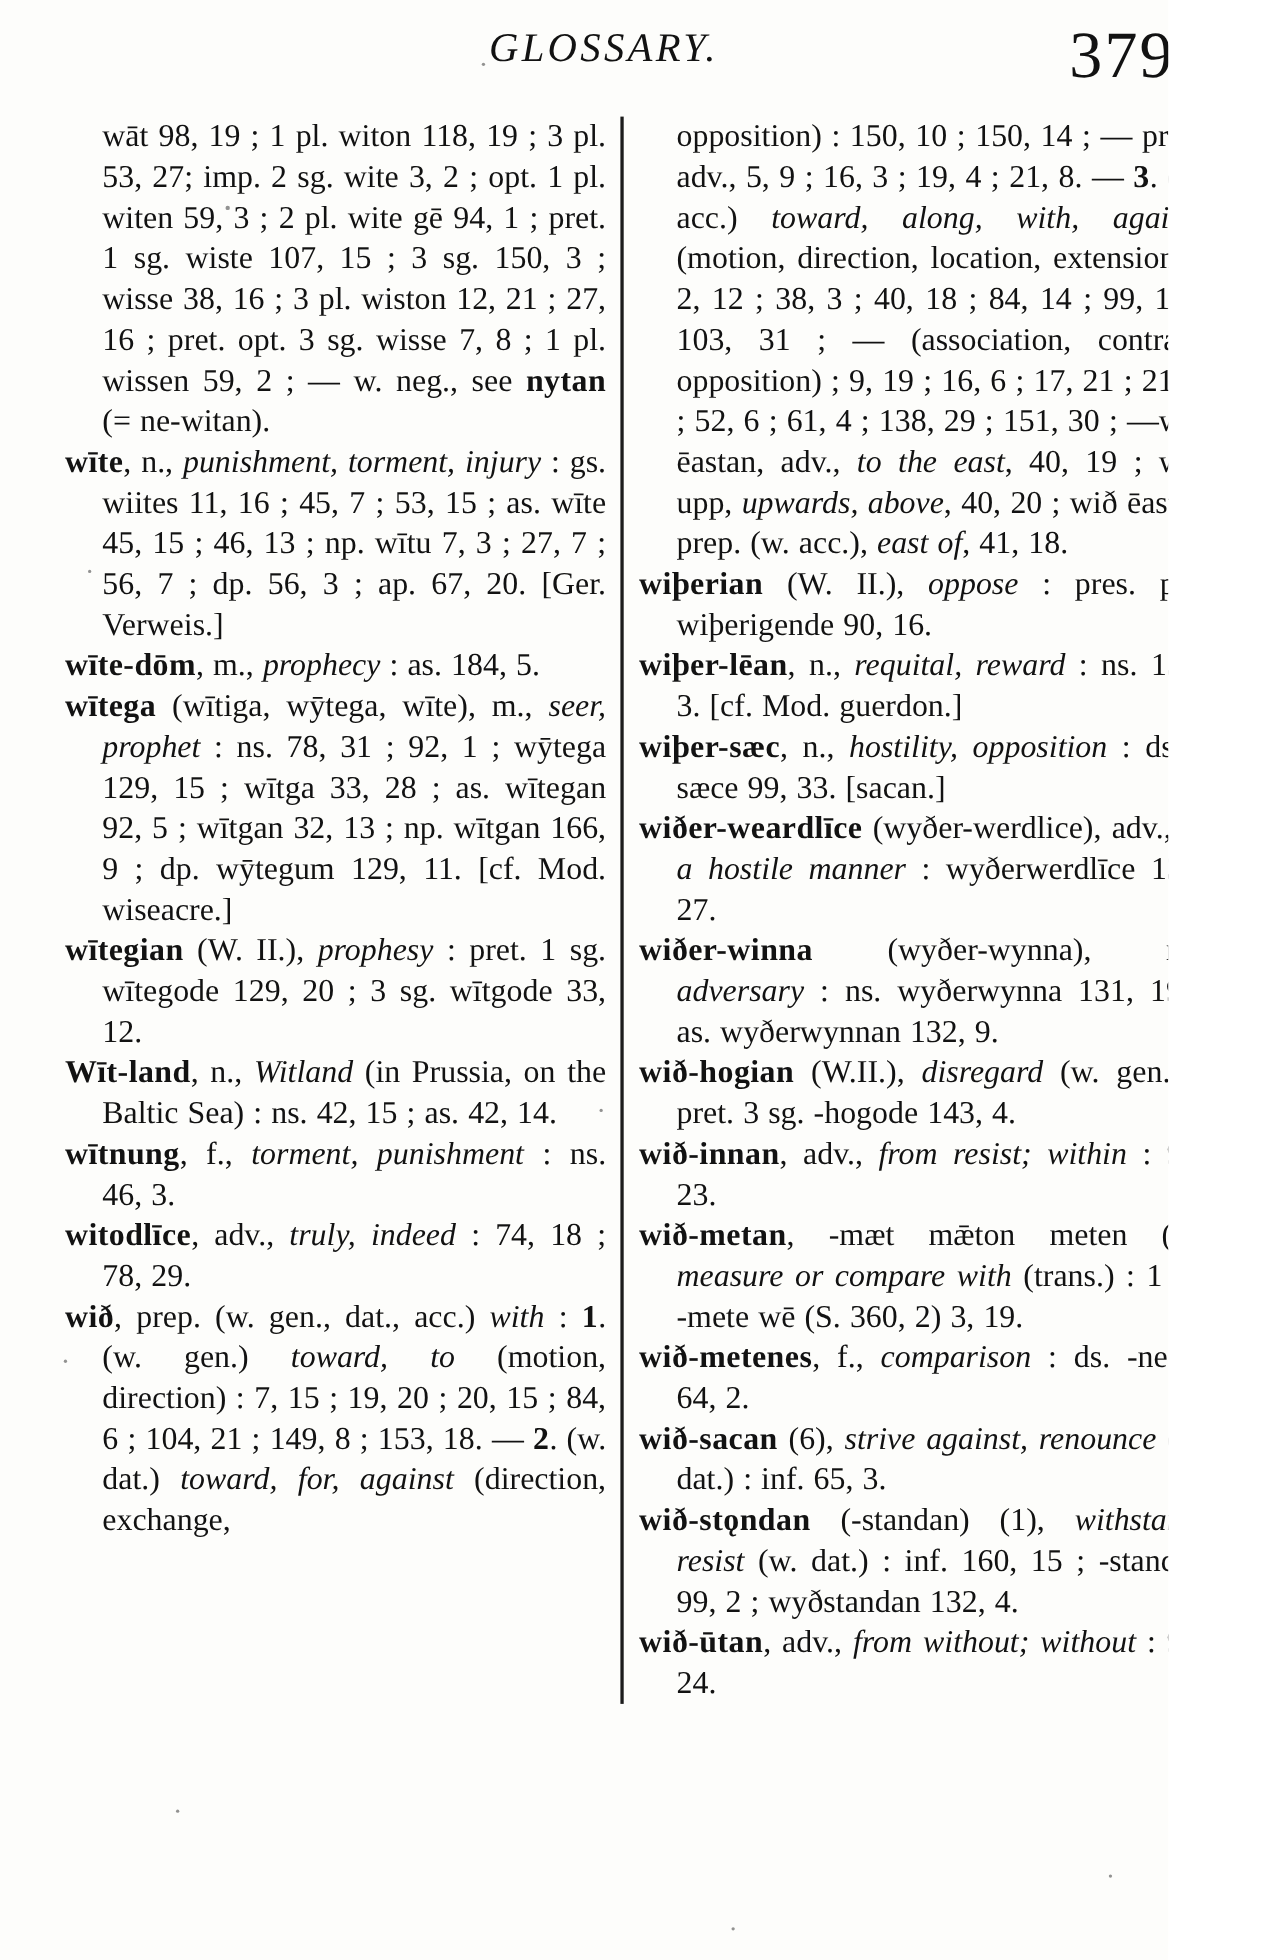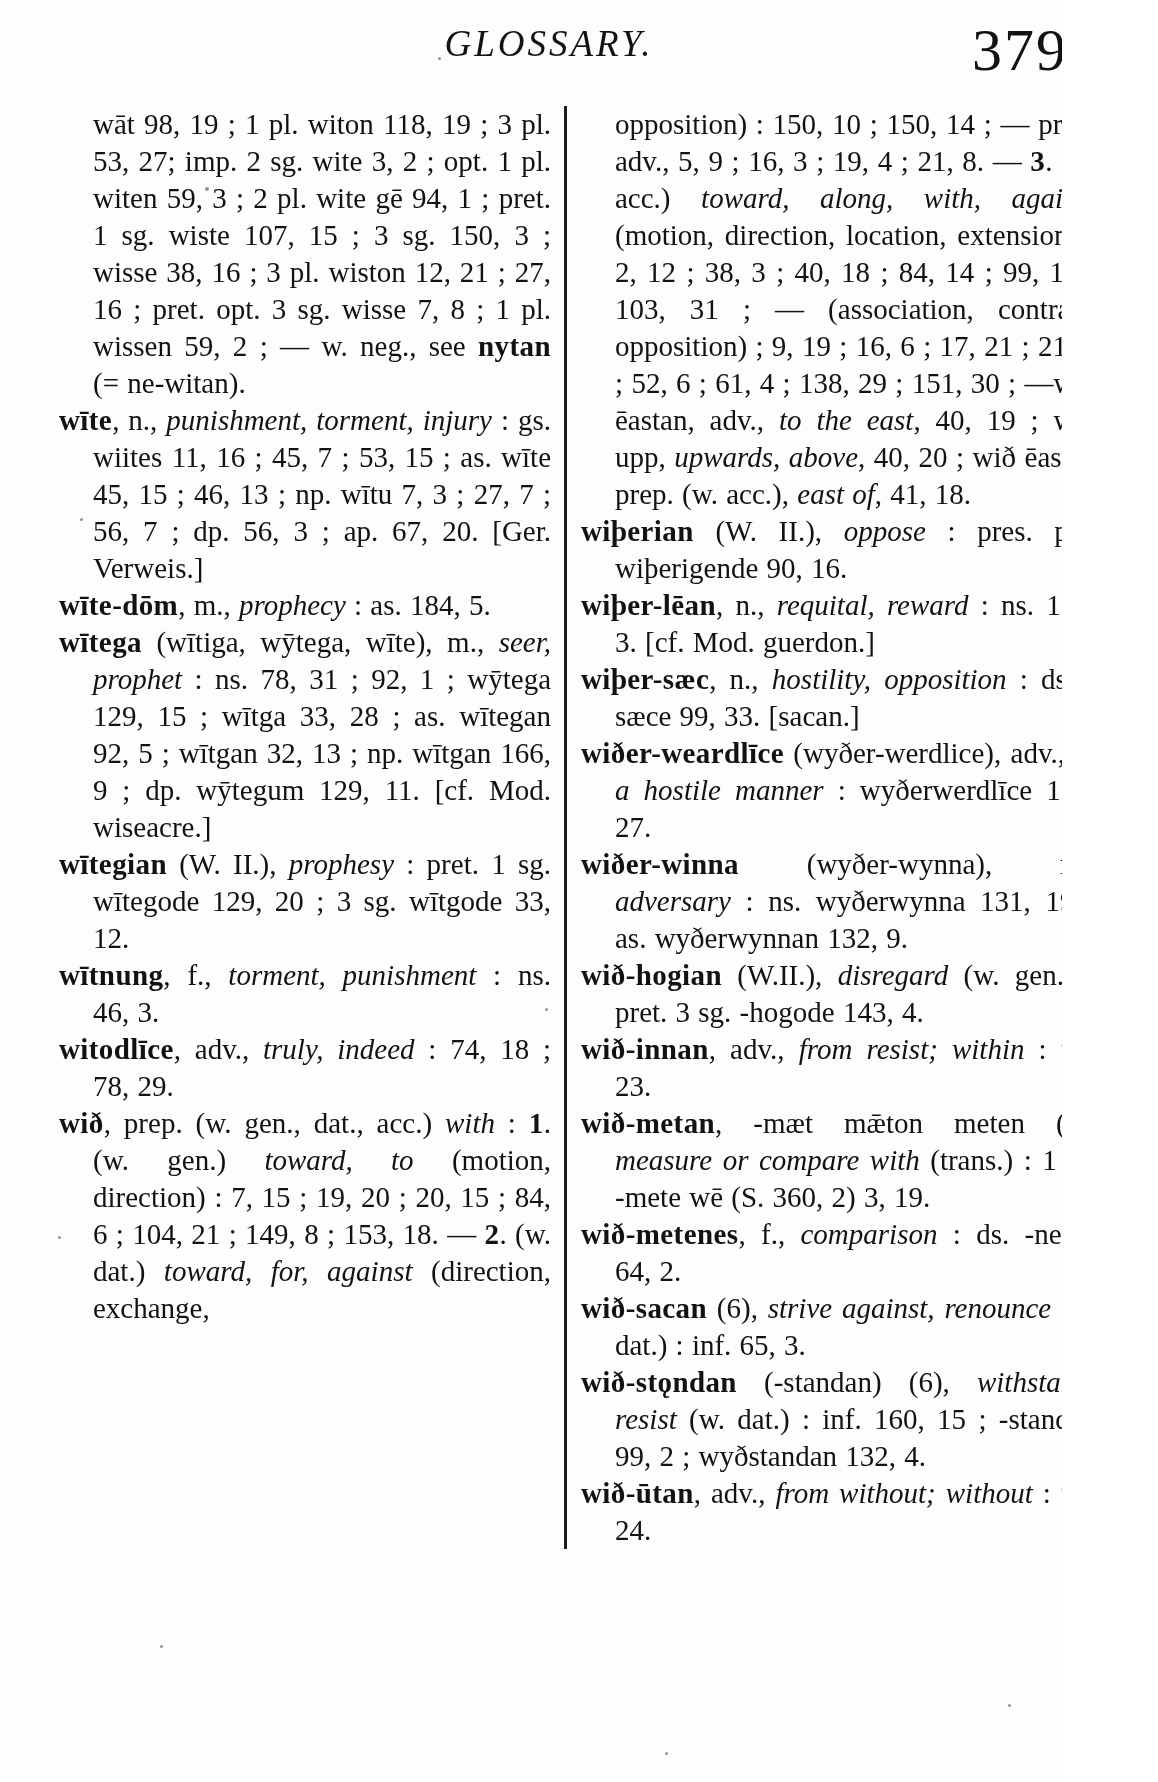--- a/index.html
+++ b/index.html
@@ -70,38 +70,39 @@
     <span class="pagenum">379</span>
   </div>
 
   <div class="columns">
     <div class="col left">
         <p class="entry cont"><span>wāt 98, 19 ; 1 pl. witon 118, 19 ; 3 pl. 53, 27; imp. 2 sg. wite 3, 2 ; opt. 1 pl. witen 59, 3 ; 2 pl. wite gē 94, 1 ; pret. 1 sg. wiste 107, 15 ; 3 sg. 150, 3 ; wisse 38, 16 ; 3 pl. wiston 12, 21 ; 27, 16 ; pret. opt. 3 sg. wisse 7, 8 ; 1 pl. wissen 59, 2 ; — w. neg., see </span><span class="hw">nytan</span><span> (= ne-witan).</span></p>
         <p class="entry"><span class="hw">wīte</span><span>, n., </span><span class="gl">punishment, torment, injury</span><span> : gs. wiites 11, 16 ; 45, 7 ; 53, 15 ; as. wīte 45, 15 ; 46, 13 ; np. wītu 7, 3 ; 27, 7 ; 56, 7 ; dp. 56, 3 ; ap. 67, 20.  [Ger. Verweis.]</span></p>
         <p class="entry"><span class="hw">wīte-dōm</span><span>, m., </span><span class="gl">prophecy</span><span> : as. 184, 5.</span></p>
         <p class="entry"><span class="hw">wītega</span><span> (wītiga, wȳtega, wīte), m., </span><span class="gl">seer, prophet</span><span> : ns. 78, 31 ; 92, 1 ; wȳtega 129, 15 ; wītga 33, 28 ; as. wītegan 92, 5 ; wītgan 32, 13 ; np. wītgan 166, 9 ; dp. wȳtegum 129, 11.  [cf. Mod. wiseacre.]</span></p>
         <p class="entry"><span class="hw">wītegian</span><span> (W. II.), </span><span class="gl">prophesy</span><span> : pret. 1 sg. wītegode 129, 20 ; 3 sg. wītgode 33, 12.</span></p>
+        <p class="entry"><span class="hw">Wīt-land</span><span>, n., </span><span class="gl">Witland</span><span> (in Prussia, on the Baltic Sea) : ns. 42, 15 ; as. 42, 14.</span></p>
         <p class="entry"><span class="hw">wītnung</span><span>, f., </span><span class="gl">torment, punishment</span><span> : ns. 46, 3.</span></p>
         <p class="entry"><span class="hw">witodlīce</span><span>, adv., </span><span class="gl">truly, indeed</span><span> : 74, 18 ; 78, 29.</span></p>
         <p class="entry"><span class="hw">wið</span><span>, prep. (w. gen., dat., acc.) </span><span class="gl">with</span><span> : </span><span class="hw">1</span><span>. (w. gen.) </span><span class="gl">toward, to</span><span> (motion, direction) : 7, 15 ; 19, 20 ; 20, 15 ; 84, 6 ; 104, 21 ; 149, 8 ; 153, 18. — </span><span class="hw">2</span><span>. (w. dat.) </span><span class="gl">toward, for, against</span><span> (direction, exchange,</span></p>
       </div>
     <div class="divider"></div>
     <div class="col right">
         <p class="entry cont"><span>opposition) : 150, 10 ; 150, 14 ; — prep. adv., 5, 9 ; 16, 3 ; 19, 4 ; 21, 8. — </span><span class="hw">3</span><span>. (w. acc.) </span><span class="gl">toward, along, with, against</span><span> (motion, direction, location, extension) : 2, 12 ; 38, 3 ; 40, 18 ; 84, 14 ; 99, 12 ; 103, 31 ; — (association, contrast, opposition) ; 9, 19 ; 16, 6 ; 17, 21 ; 21, 5 ; 52, 6 ; 61, 4 ; 138, 29 ; 151, 30 ; —wið ēastan, adv., </span><span class="gl">to the east</span><span>, 40, 19 ; wið upp, </span><span class="gl">upwards, above</span><span>, 40, 20 ; wið ēastan prep. (w. acc.), </span><span class="gl">east of</span><span>, 41, 18.</span></p>
         <p class="entry"><span class="hw">wiþerian</span><span> (W. II.), </span><span class="gl">oppose</span><span> : pres. ptc. wiþerigende 90, 16.</span></p>
         <p class="entry"><span class="hw">wiþer-lēan</span><span>, n., </span><span class="gl">requital, reward</span><span> : ns. 153, 3.  [cf. Mod. guerdon.]</span></p>
         <p class="entry"><span class="hw">wiþer-sæc</span><span>, n., </span><span class="gl">hostility, opposition</span><span> : ds. -sæce 99, 33.  [sacan.]</span></p>
         <p class="entry"><span class="hw">wiðer-weardlīce</span><span> (wyðer-werdlice), adv., </span><span class="gl">in a hostile manner</span><span> : wyðerwerdlīce 136, 27.</span></p>
         <p class="entry"><span class="hw">wiðer-winna</span><span> (wyðer-wynna), m., </span><span class="gl">adversary</span><span> : ns. wyðerwynna 131, 19 ; as. wyðerwynnan 132, 9.</span></p>
         <p class="entry"><span class="hw">wið-hogian</span><span> (W.II.), </span><span class="gl">disregard</span><span> (w. gen.) : pret. 3 sg. -hogode 143, 4.</span></p>
         <p class="entry"><span class="hw">wið-innan</span><span>, adv., </span><span class="gl">from resist; within</span><span> : 96, 23.</span></p>
         <p class="entry"><span class="hw">wið-metan</span><span>, -mæt mǣton meten (5), </span><span class="gl">measure or compare with</span><span> (trans.) : 1 pl. -mete wē (S. 360, 2) 3, 19.</span></p>
         <p class="entry"><span class="hw">wið-metenes</span><span>, f., </span><span class="gl">comparison</span><span> : ds. -nesse 64, 2.</span></p>
         <p class="entry"><span class="hw">wið-sacan</span><span> (6), </span><span class="gl">strive against, renounce</span><span> (w. dat.) : inf. 65, 3.</span></p>
-        <p class="entry"><span class="hw">wið-stǫndan</span><span> (-standan) (6), </span><span class="gl">withstand, resist</span><span> (w. dat.) : inf. 160, 15 ; -standan 99, 2 ; wyðstandan 132, 4.</span></p>
+        <p class="entry"><span class="hw">wið-stǫndan</span><span> (-standan) (1), </span><span class="gl">withstand, resist</span><span> (w. dat.) : inf. 160, 15 ; -standan 99, 2 ; wyðstandan 132, 4.</span></p>
         <p class="entry"><span class="hw">wið-ūtan</span><span>, adv., </span><span class="gl">from without; without</span><span> : 96, 24.</span></p>
       </div>
   </div>
 
   <div class="speck" style="left:205px;top:187px;width:4px;height:4px;"></div>
   <div class="speck" style="left:438px;top:57px;width:3px;height:3px;"></div>
   <div class="speck" style="left:1118px;top:30px;width:3px;height:4px;"></div>
   <div class="speck" style="left:80px;top:518px;width:3px;height:3px;"></div>
   <div class="speck" style="left:58px;top:1236px;width:3px;height:3px;"></div>
   <div class="speck" style="left:1126px;top:425px;width:3px;height:3px;"></div>

